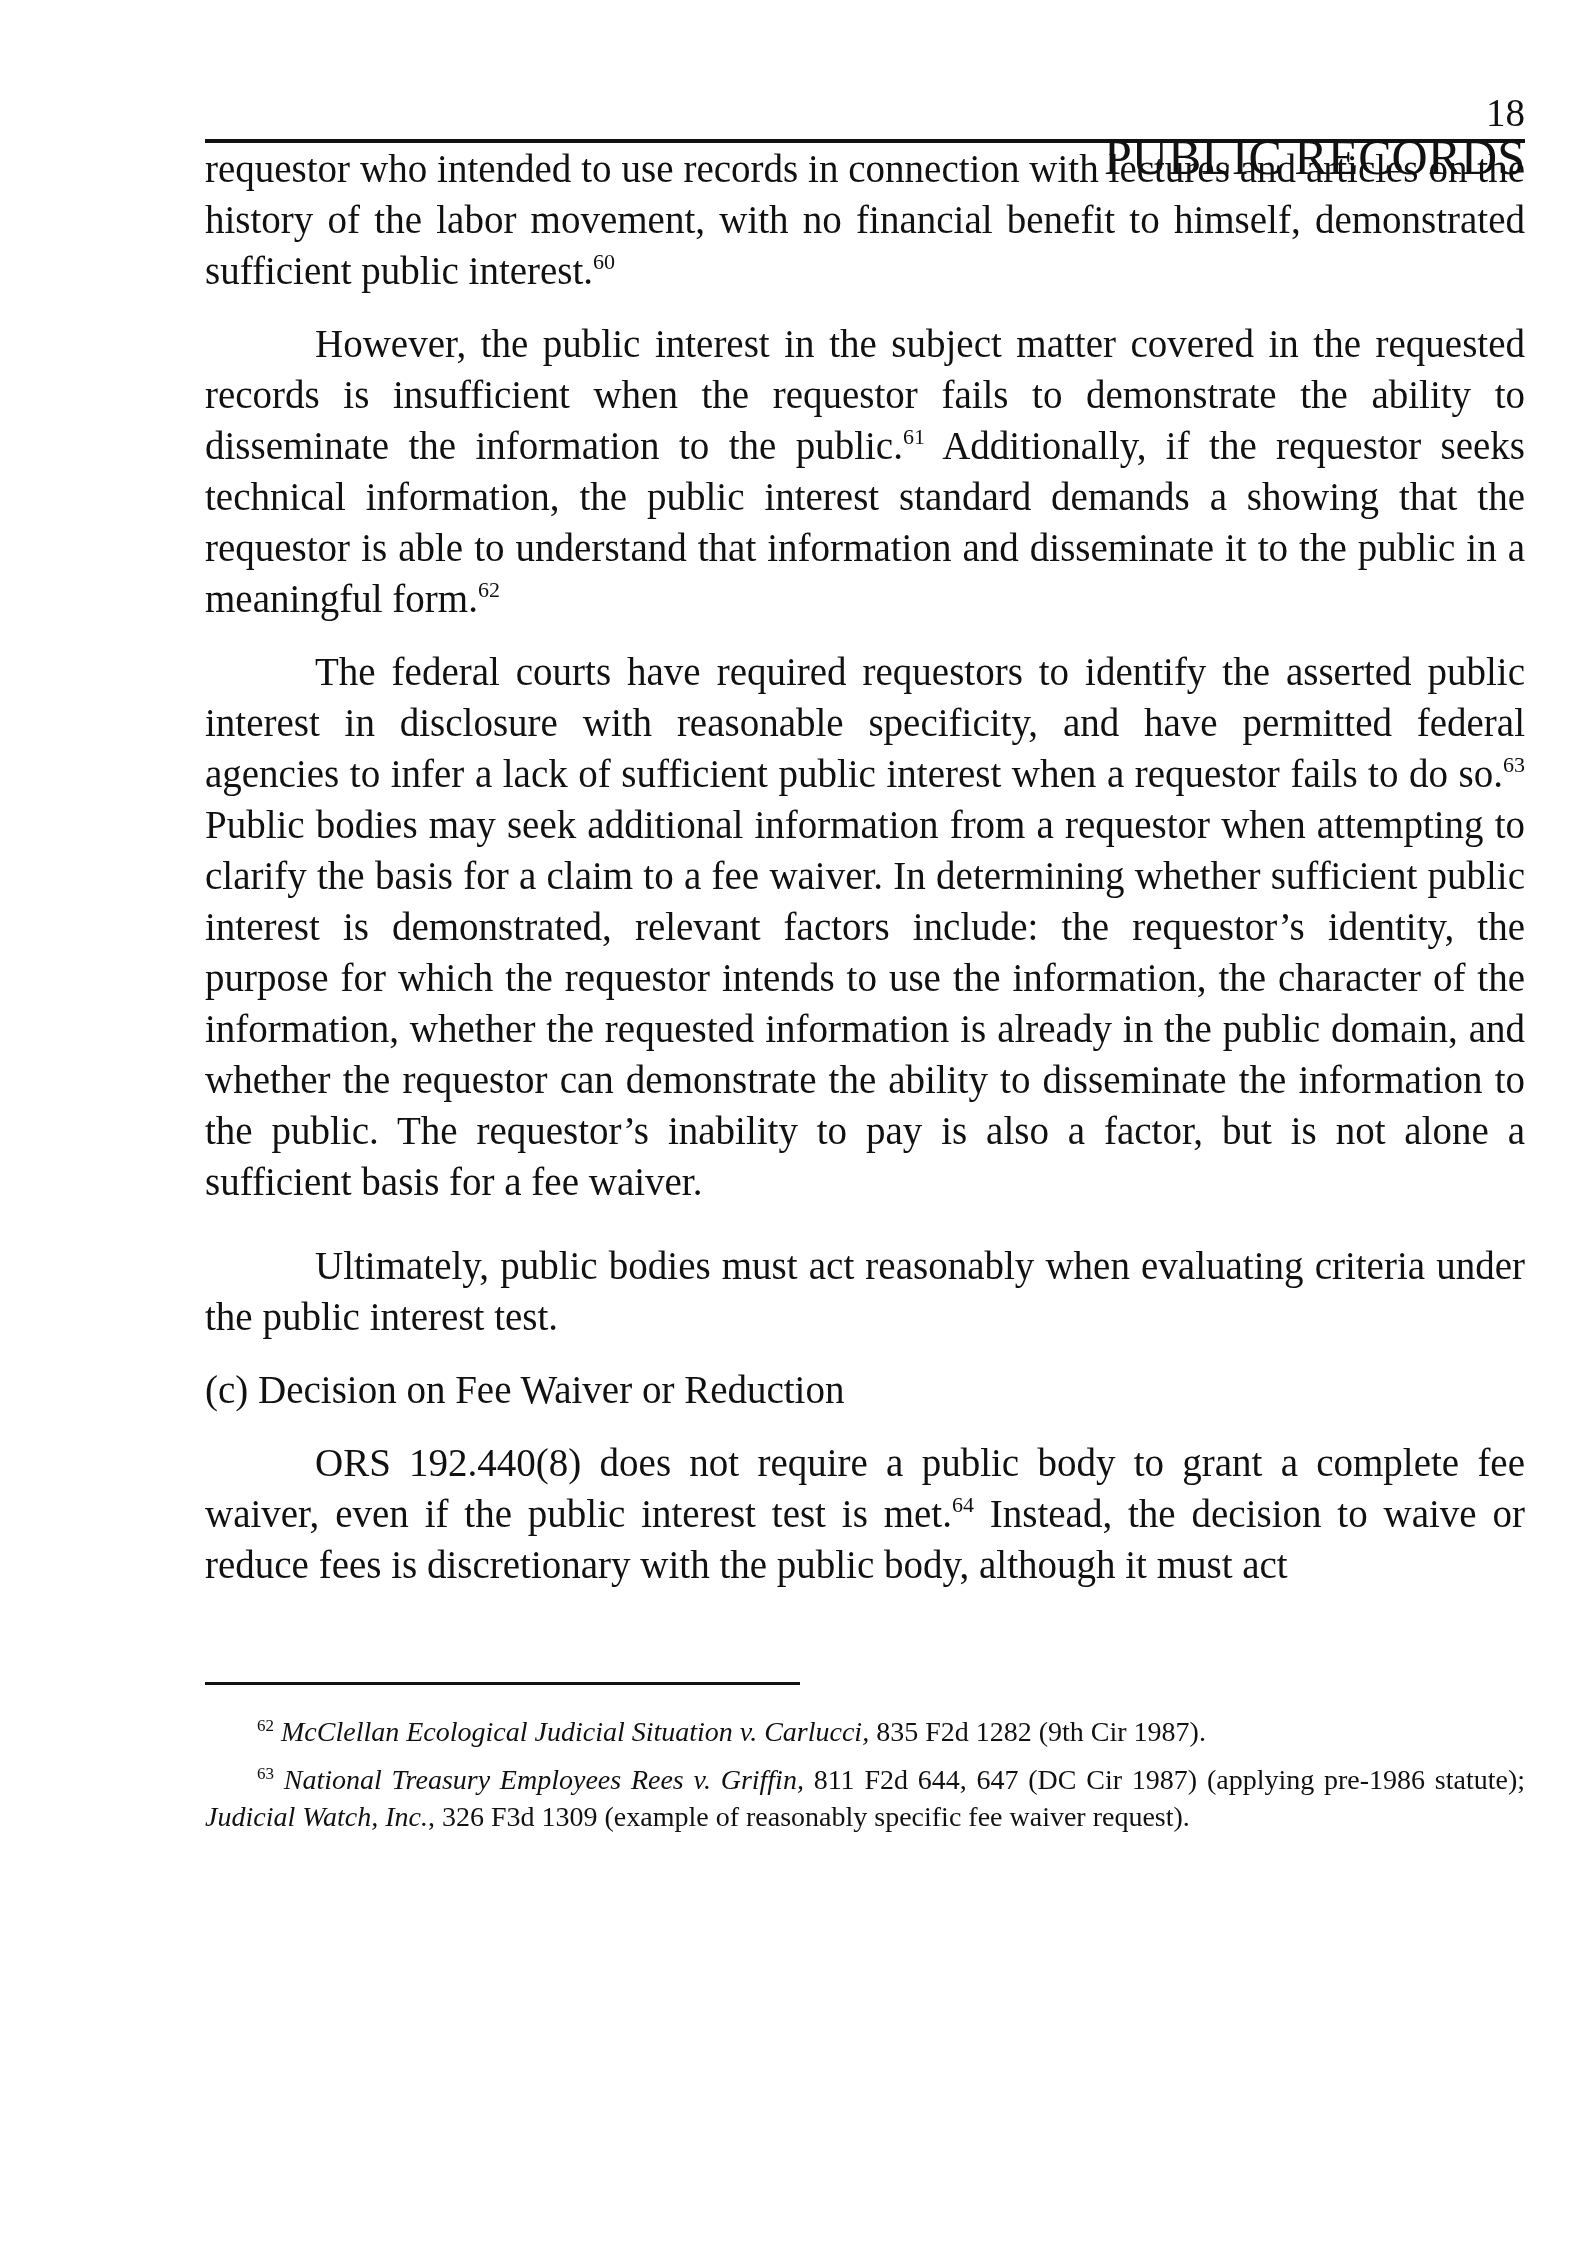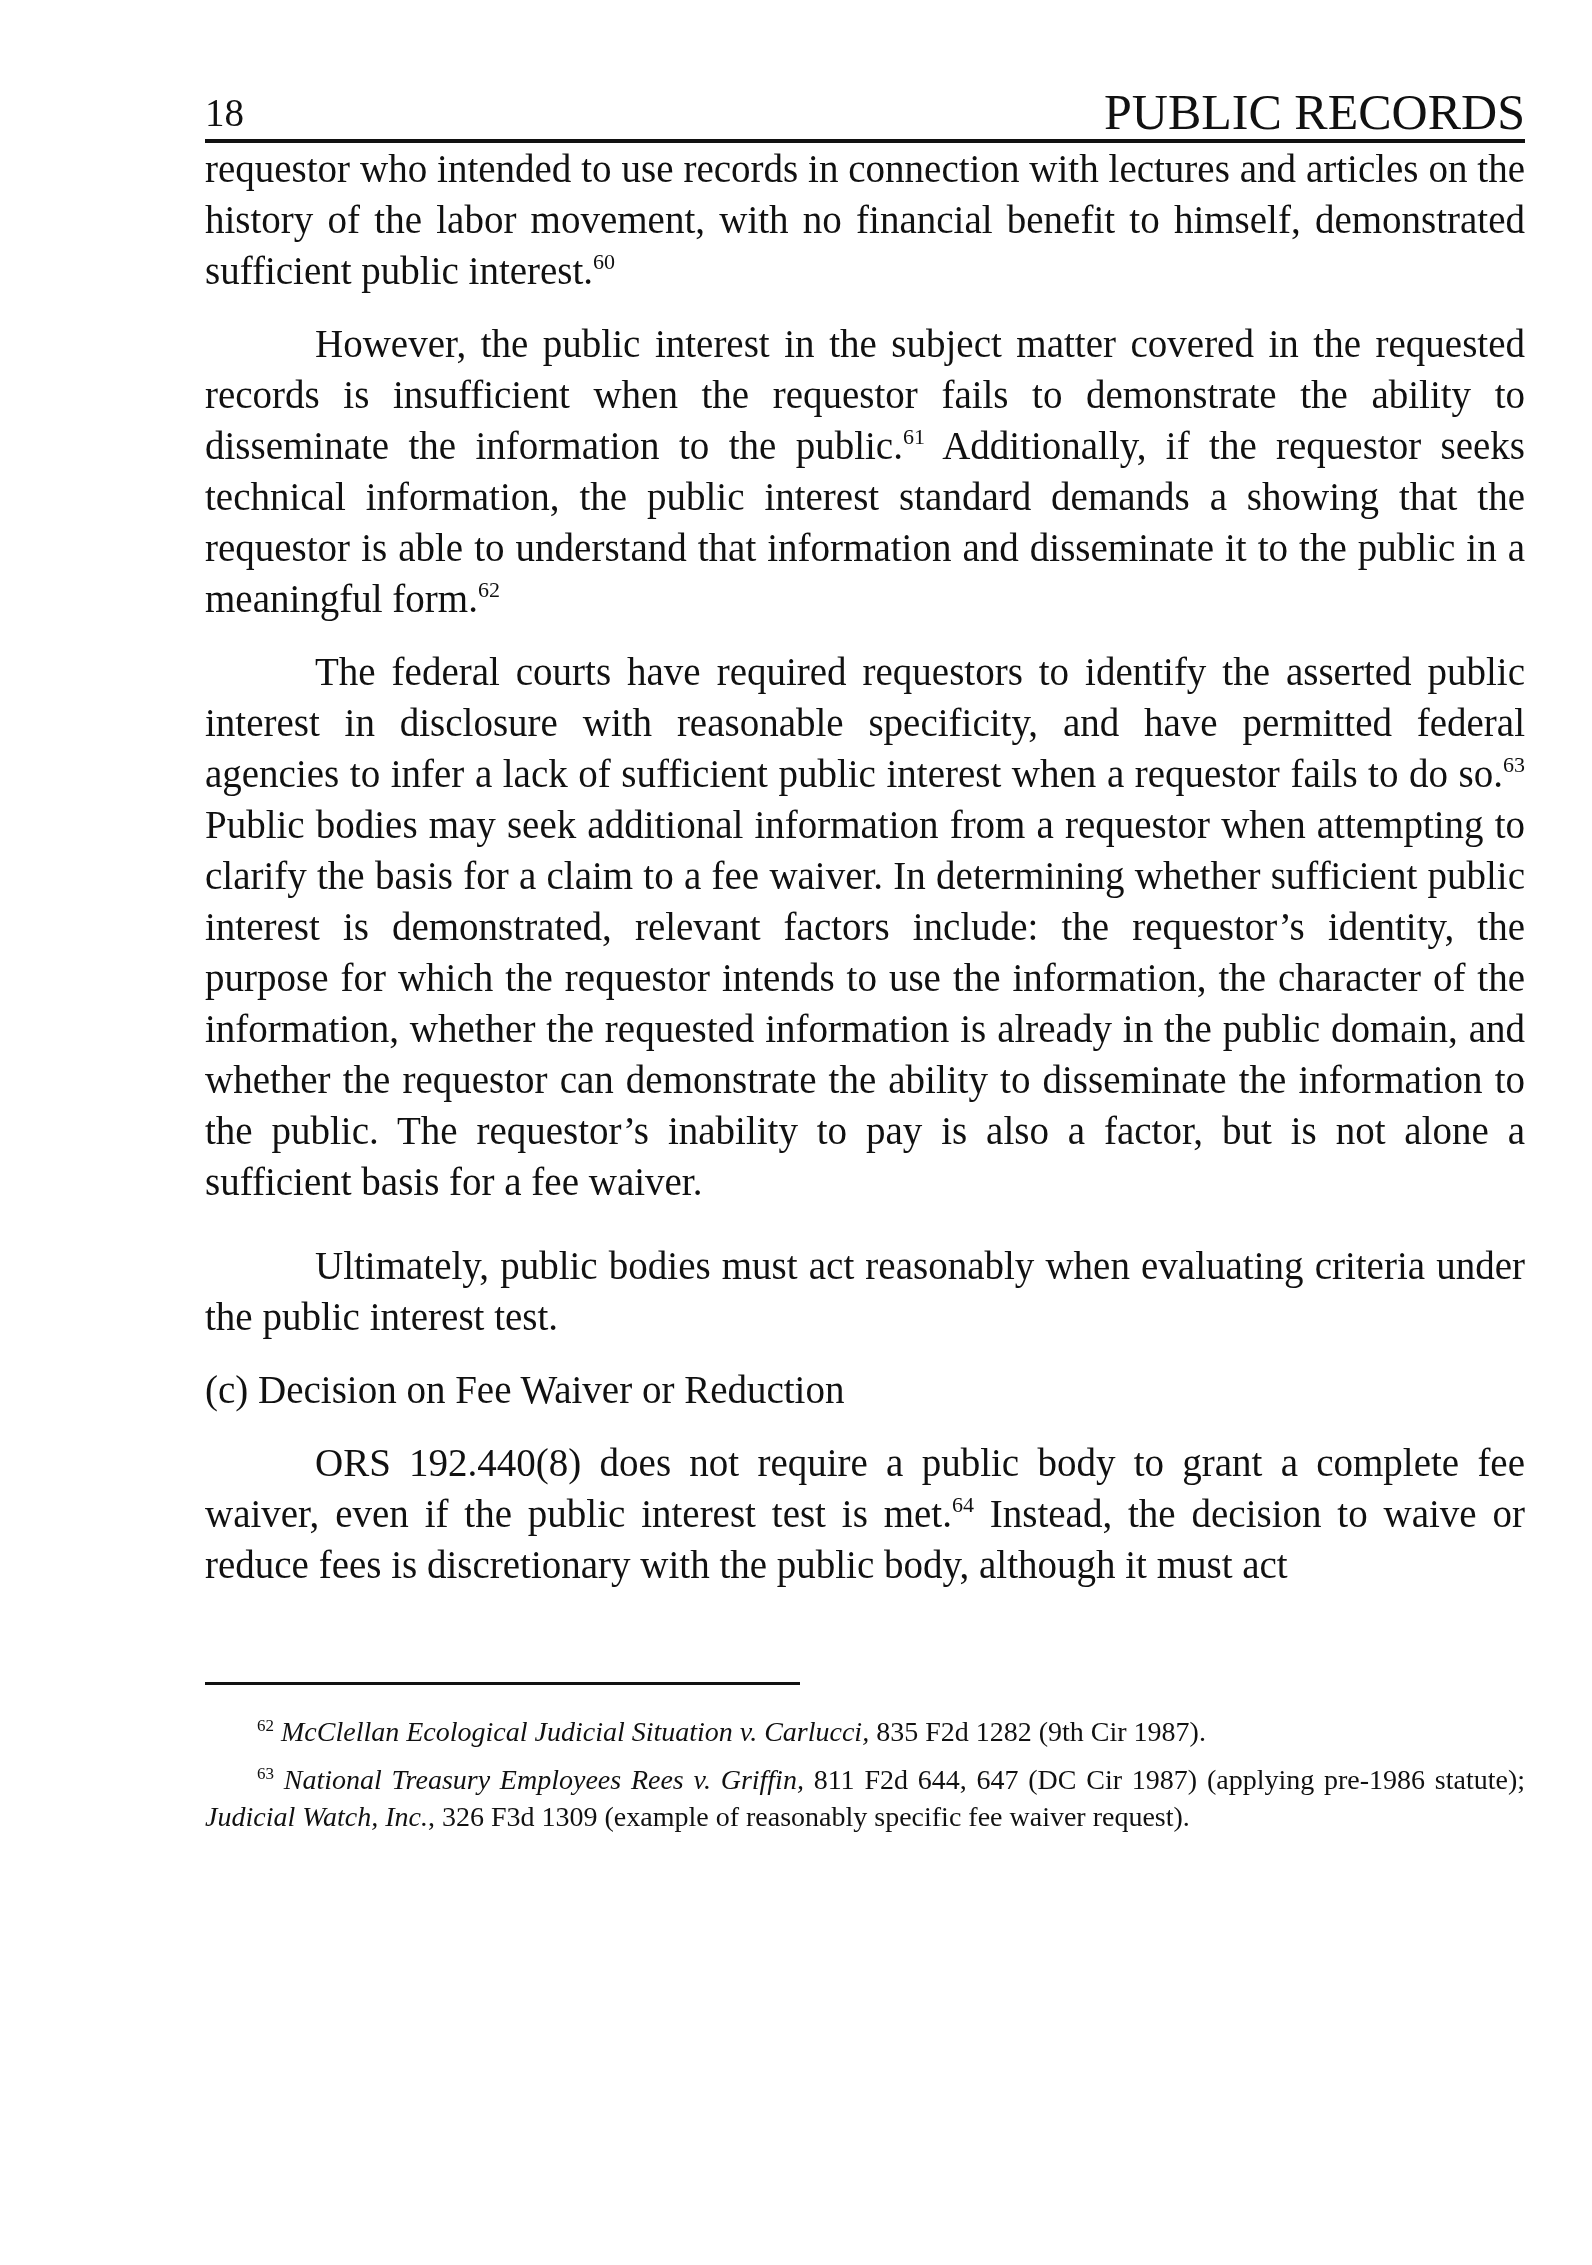--- a/index.html
+++ b/index.html
@@ -1,21 +1,21 @@
 <!DOCTYPE html>
 <html><head>
 <meta charset="utf-8">
 <style>
   html, body { margin: 0; padding: 0; background: #ffffff; }
   body {
     width: 1592px; height: 2265px; position: relative; overflow: hidden;
     font-family: "Liberation Serif", "DejaVu Serif", serif; color: #111;
   }
   .page { position: absolute; left: 205px; top: 90px; width: 1320px; }
-  .header { display: flex; justify-content: space-between; align-items: flex-end; height: 45px; }
+  .header { display: flex; justify-content: space-between; align-items: flex-end; height: 45px; flex-direction: column; }
   .page-num { font-size: 39px; line-height: 45px; }
   .running-head { font-size: 50px; line-height: 45px; }
   .header-rule { height: 4px; background: #111; margin-top: 4px; }
   .body-text { font-size: 39px; line-height: 51px; text-align: justify; text-align-last: left; margin: 0; }
   .body-text p { margin: 0; }
   .p1 { margin-top: 30px; }
   .indent { text-indent: 110px; }
   .gap { margin-top: 22px !important; }
   .gap-lg { margin-top: 33px !important; }
   sup { font-size: 22px; line-height: 0; vertical-align: 15px; }

